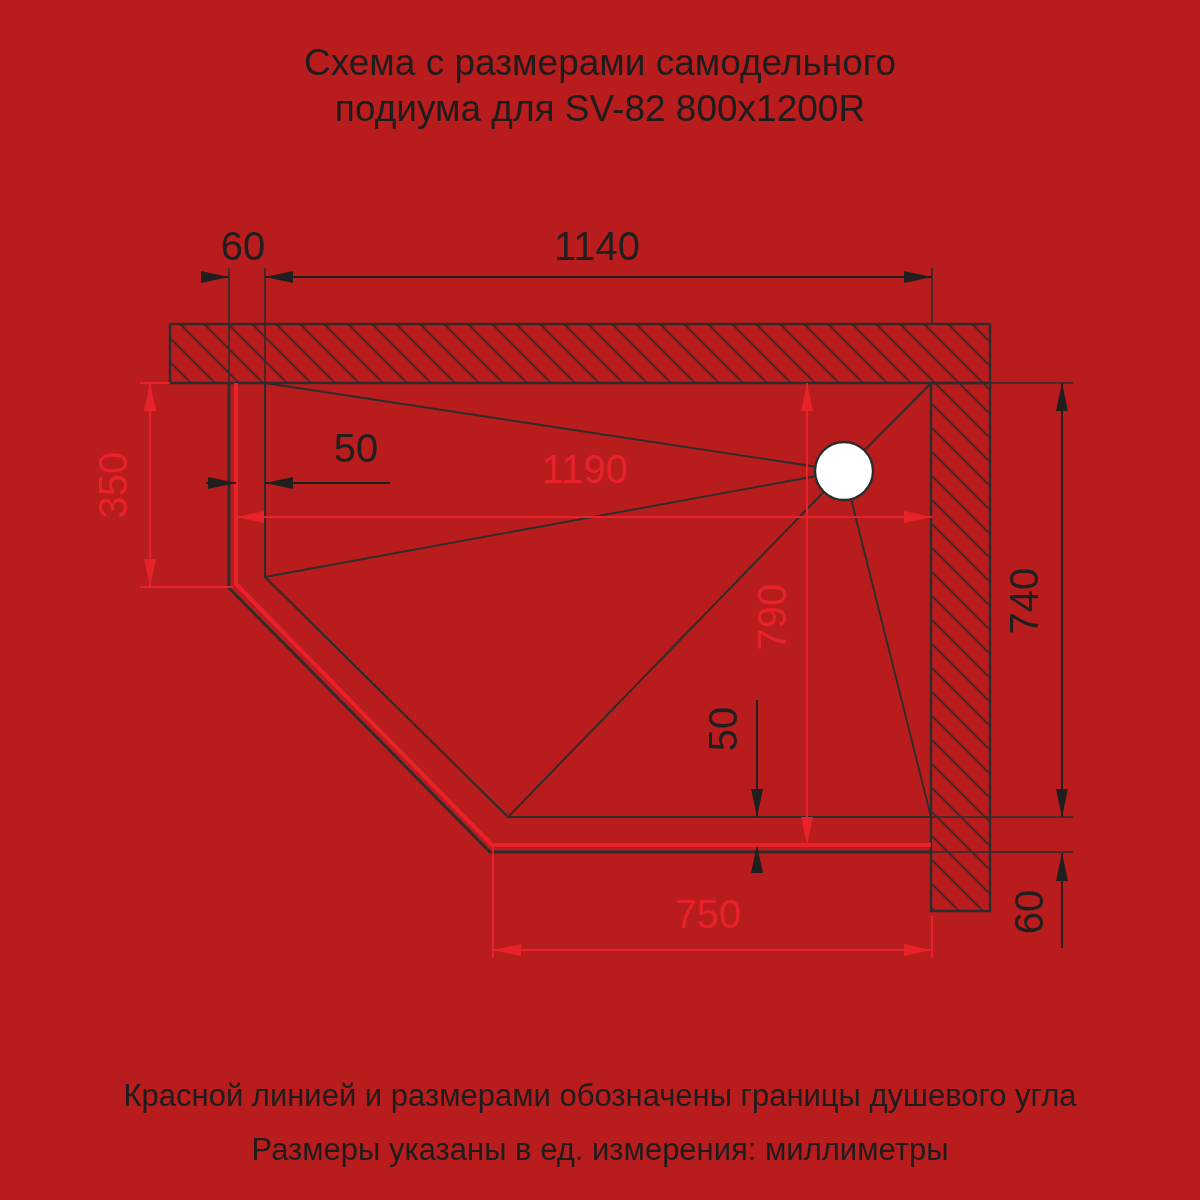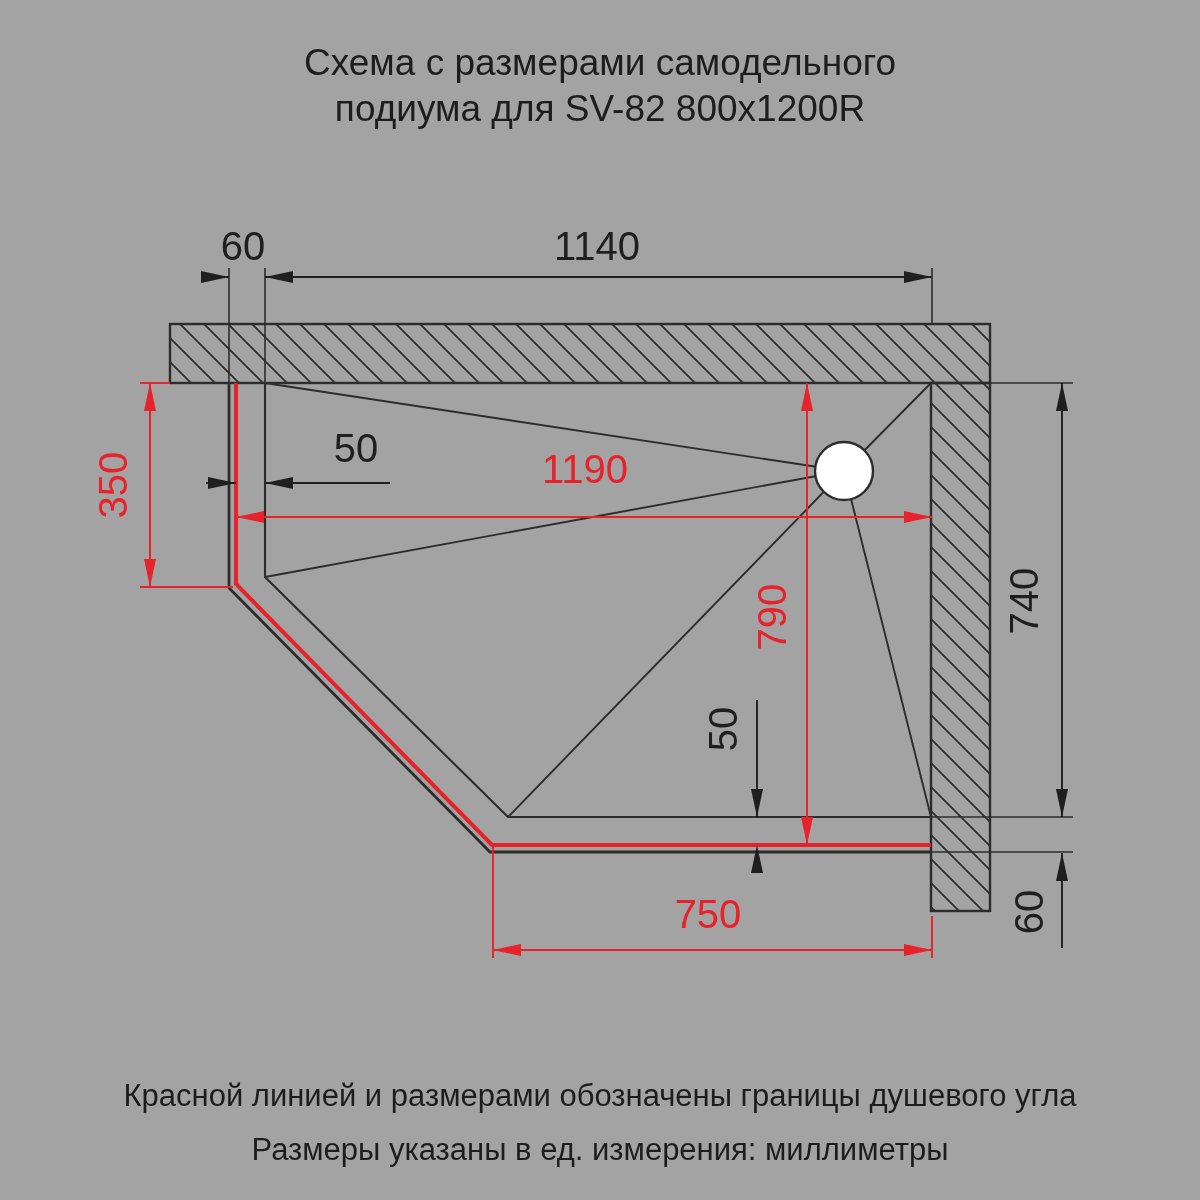--- a/index.html
+++ b/index.html
@@ -1,17 +1,17 @@
 <!DOCTYPE html>
 <html><head>
 <meta charset="utf-8">
 <style>
   html,body{margin:0;padding:0;background:#ffffff;}
   body{font-family:"Liberation Sans",sans-serif;}
-  .stage{width:1200px;height:1200px;position:relative;background:#a3a3a3;margin:0 auto;}
+  .stage{width:1200px;height:1200px;position:relative;background:#b91c1c;margin:0 auto;}
   svg{display:block;}
   
   .wall-outline{fill:url(#hatch);stroke:#2c2c2c;stroke-width:2.4;}
   .ol{stroke:#2c2c2c;stroke-width:2.8;fill:none;}        
   .il{stroke:#2c2c2c;stroke-width:2.1;fill:none;}        
   .sl{stroke:#2c2c2c;stroke-width:1.9;fill:none;}        
   .xl{stroke:#2c2c2c;stroke-width:1.6;fill:none;}        
   .dl{stroke:#1f1f1f;stroke-width:1.9;fill:none;}        
   .ab{fill:#1f1f1f;stroke:none;}                          
   .rl{stroke:#e8222a;stroke-width:4;fill:none;}           

